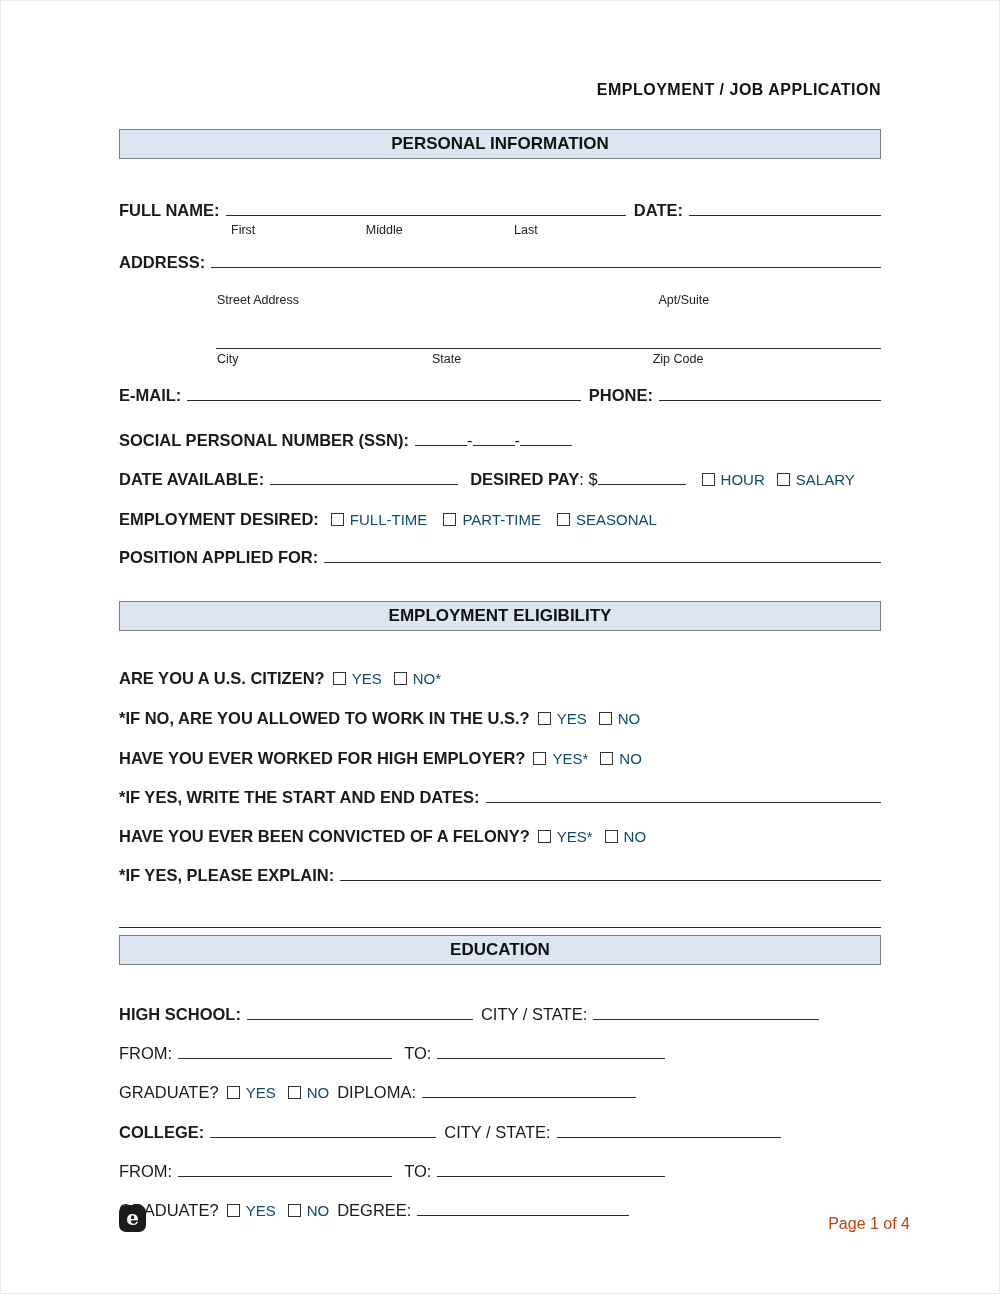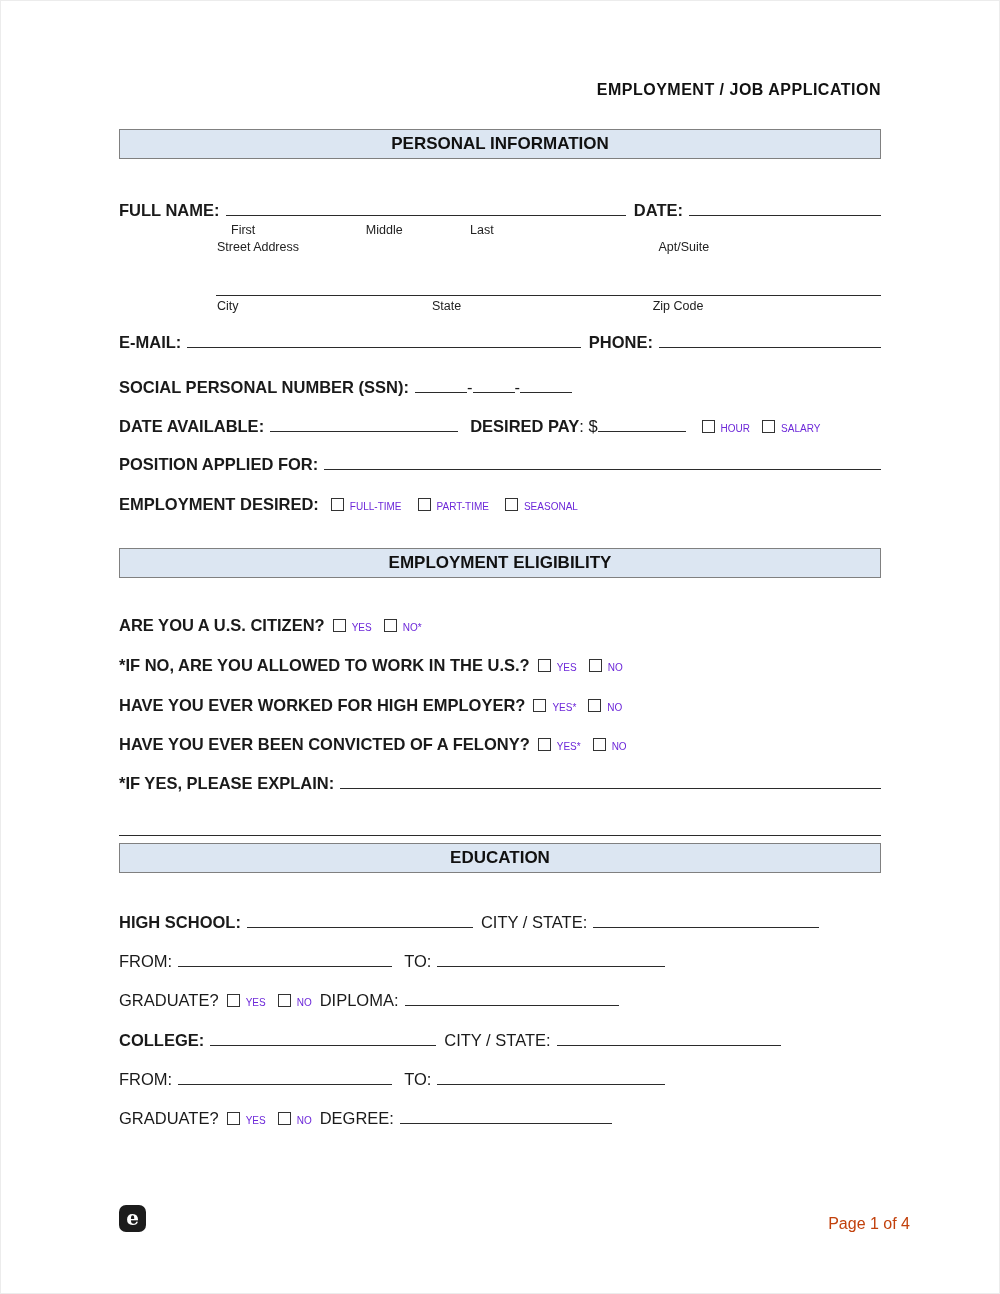--- a/index.html
+++ b/index.html
@@ -32,21 +32,21 @@
     font-weight:bold;
     color:#111;
   }
   .row{
     display:flex;
     align-items:baseline;
     font-size:16.5px;
     white-space:nowrap;
   }
   .b{font-weight:bold;}
-  .sm{font-size:10px;color:#6d28d9;}
+  .sm{font-size:15px;color:#0c4a6e;}
   .line{
     display:inline-block;
     height:0.85em;
     border-bottom:1px solid #2b2b2b;
   }
   .grow{flex:1 1 auto;}
   .cb{
     display:inline-block;
     width:11px;height:11px;
     border:1.5px solid #333;
@@ -81,24 +81,28 @@
 
     <div class="row" style="margin-top:42px">
       <span class="b">FULL NAME:</span>
       <span class="line grow gap6"></span>
       <span class="b gap8">DATE:</span>
       <span class="line gap6" style="width:192px"></span>
     </div>
     <div class="subrow" style="margin-top:3px">
       <span style="margin-left:112px">First</span>
       <span style="margin-left:107px">Middle</span>
-      <span style="margin-left:64px">Last</span>
-    </div>
-
-    <div class="subrow" style="margin-top:3px">
+      <span style="margin-left:108px">Last</span>
+    </div>
+
+    <div class="row" style="margin-top:16px">
+      <span class="b">ADDRESS:</span>
+      <span class="line grow gap6"></span>
+    </div>
+    <div class="subrow" style="margin-top:21px">
       <span style="margin-left:98px">Street Address</span>
       <span style="margin-left:356px">Apt/Suite</span>
     </div>
 
     <div style="margin-top:27px;margin-left:97px" class="row">
       <span class="line grow"></span>
     </div>
     <div class="subrow" style="margin-top:3px">
       <span style="margin-left:98px">City</span>
       <span style="margin-left:190px">State</span>
@@ -126,35 +130,35 @@
       <span class="line gap6" style="width:188px"></span>
       <span class="b gap12">DESIRED PAY</span>
       <span>: $</span>
       <span class="line" style="width:88px"></span>
       <span class="cb gap16"></span>
       <span class="sm gap6">HOUR</span>
       <span class="cb gap12"></span>
       <span class="sm gap6">SALARY</span>
     </div>
 
-    <div class="row" style="margin-top:19px">
-      <span class="b">POSITION APPLIED FOR:</span>
-      <span class="line grow gap6"></span>
-    </div>
-
     <div class="row" style="margin-top:21px">
       <span class="b">EMPLOYMENT DESIRED:</span>
       <span class="cb gap12"></span>
       <span class="sm gap6">FULL-TIME</span>
       <span class="cb gap16"></span>
       <span class="sm gap6">PART-TIME</span>
       <span class="cb gap16"></span>
       <span class="sm gap6">SEASONAL</span>
     </div>
 
+    <div class="row" style="margin-top:19px">
+      <span class="b">POSITION APPLIED FOR:</span>
+      <span class="line grow gap6"></span>
+    </div>
+
     <div class="bar" style="margin-top:34px">EMPLOYMENT ELIGIBILITY</div>
 
     <div class="row" style="margin-top:38px">
       <span class="b">ARE YOU A U.S. CITIZEN?</span>
       <span class="cb gap8"></span>
       <span class="sm gap6">YES</span>
       <span class="cb gap12"></span>
       <span class="sm gap6">NO*</span>
     </div>
 
@@ -167,20 +171,24 @@
     </div>
 
     <div class="row" style="margin-top:21px">
       <span class="b">HAVE YOU EVER WORKED FOR HIGH EMPLOYER?</span>
       <span class="cb gap8"></span>
       <span class="sm gap6">YES*</span>
       <span class="cb gap12"></span>
       <span class="sm gap6">NO</span>
     </div>
 
+    <div class="row" style="margin-top:20px">
+      <span class="b">*IF YES, WRITE THE START AND END DATES:</span>
+      <span class="line grow gap6"></span>
+    </div>
 
     <div class="row" style="margin-top:20px">
       <span class="b">HAVE YOU EVER BEEN CONVICTED OF A FELONY?</span>
       <span class="cb gap8"></span>
       <span class="sm gap6">YES*</span>
       <span class="cb gap12"></span>
       <span class="sm gap6">NO</span>
     </div>
 
     <div class="row" style="margin-top:20px">

